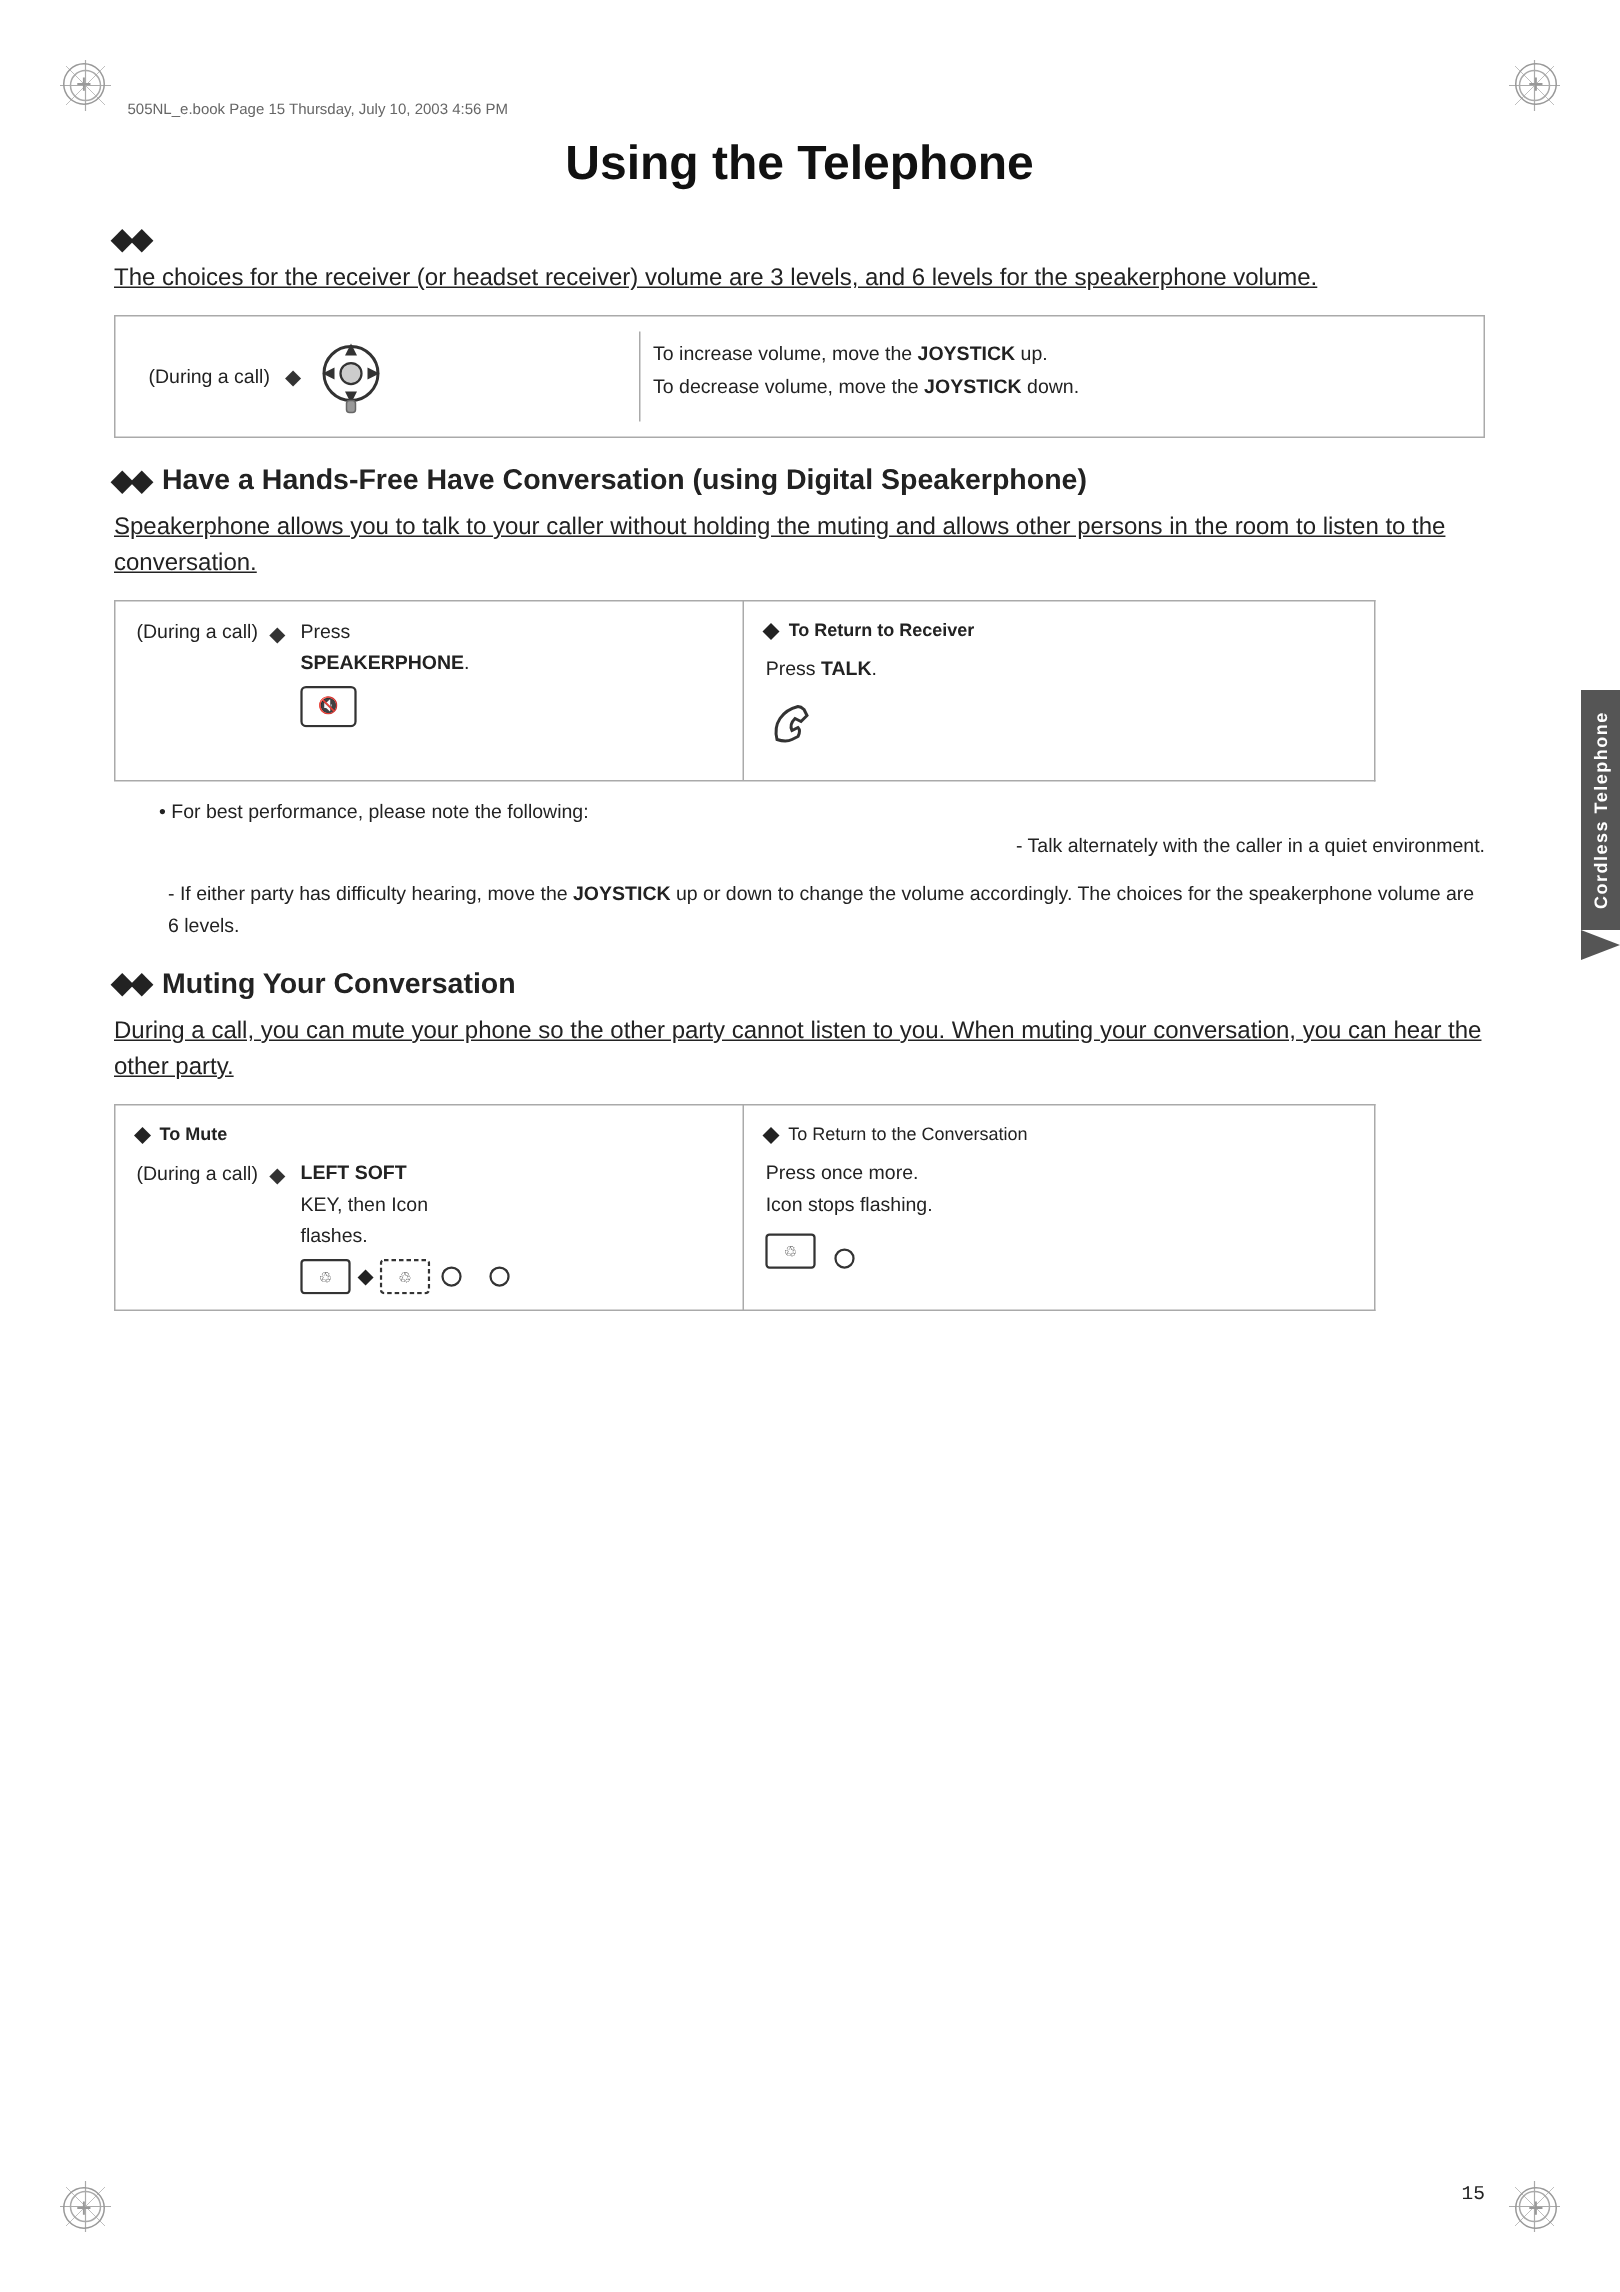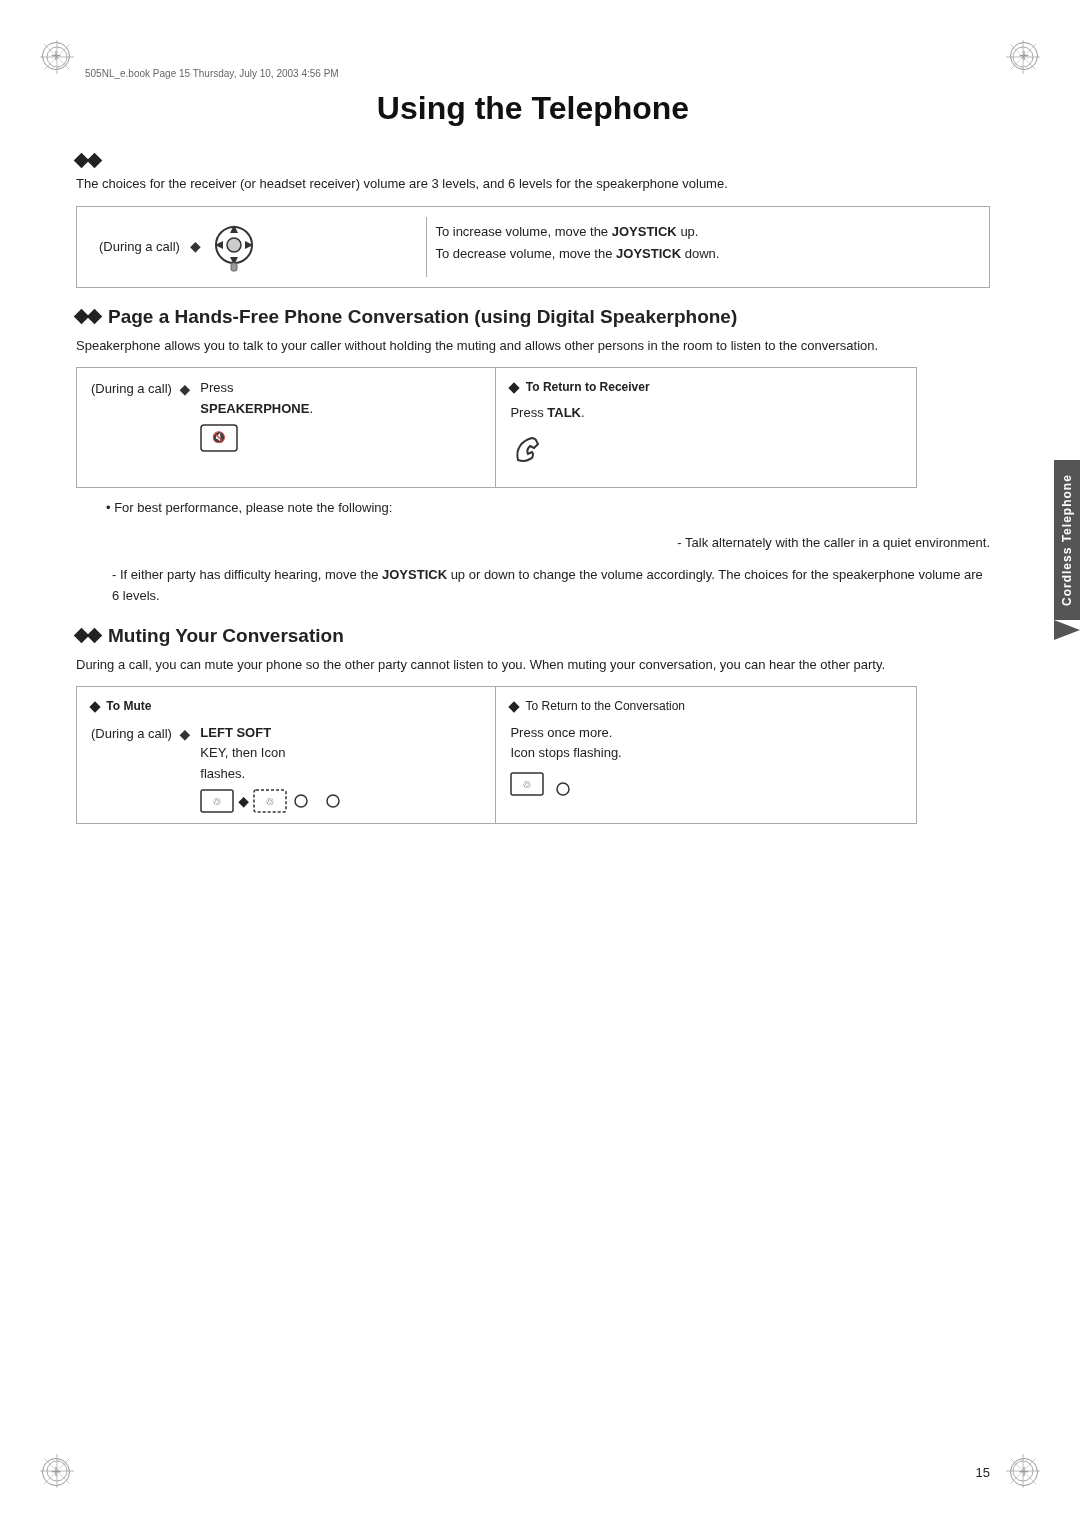--- a/index.html
+++ b/index.html
@@ -49,24 +49,25 @@
       position: absolute;
       top: 68px;
       left: 85px;
       font-size: 10px;
       color: #666;
     }
 
     
     .page-number {
       position: absolute;
-      bottom: 48px;
+      bottom: 58px;
       right: 90px;
       font-size: 13px;
       color: #222;
+      font-family: Liberation Mono, monospace;
     }
 
     
     .side-tab {
       position: absolute;
       right: 0;
       top: 460px;
       width: 26px;
       background: #555;
       color: #fff;
@@ -125,23 +126,24 @@
       margin-right: 4px;
     }
     .diamond {
       width: 11px; height: 11px;
       background: #222;
       transform: rotate(45deg);
       display: inline-block;
     }
 
     .section-desc {
-      font-size: 13px;
+      font-size: 16px;
       margin-bottom: 12px;
       line-height: 1.5;
+      text-decoration: underline;
     }
 
     
     .instruction-box {
       border: 1px solid #aaa;
       padding: 10px 14px;
       margin-bottom: 18px;
     }
 
     .instruction-table {
@@ -301,21 +303,21 @@
         </table>
     </div>
   </div>
 
   <div class="section-sep">
     <div class="section-header">
       <span class="diamonds">
         <span class="diamond"></span>
         <span class="diamond"></span>
       </span>
-      <span>Page a Hands-Free Phone Conversation (using Digital Speakerphone)</span>
+      <span>Have a Hands-Free Have Conversation (using Digital Speakerphone)</span>
     </div>
     <p class="section-desc">Speakerphone allows you to talk to your caller without holding the muting and allows other persons in the room to listen to the conversation.</p>
 
     <div style="display:flex; margin-bottom:10px;">
       <div style="flex:0 0 46%; border:1px solid #aaa; padding:10px 14px; font-size:13px; line-height:1.6;">
         <div style="display:flex; align-items:flex-start; gap:6px;">
           <div>
             <span>(During a call)</span>
             <span class="arrow-right">◆</span>
           </div>
@@ -341,21 +343,21 @@
           
           <svg width="40" height="40" viewBox="0 0 40 40" style="margin-top:6px;">
             <path d="M8,30 Q6,22 10,16 Q14,10 22,8 Q24,8 26,10 L28,14 Q26,16 24,18 L20,16 Q16,20 18,24 L22,22 Q24,24 22,28 L18,30 Q14,32 8,30 Z" fill="none" stroke="#333" stroke-width="2"></path>
           </svg>
         </div>
       </div>
     </div>
 
     <div class="bullet-list">
       <ul style="list-style:none; padding-left:0;">
-        <li style="padding-left:10px; margin-bottom:14px;">• <span>For best performance, please note the following:</span></li>
+        <li style="padding-left:10px; margin-bottom:2px;">• <span>For best performance, please note the following:</span></li>
         <li style="padding-left:16px; margin-bottom:12px;text-align:right;">- <span>Talk alternately with the caller in a quiet environment.</span></li>
         <li style="padding-left:16px;">- If either party has difficulty hearing, move the <b>JOYSTICK</b> up or down to change the volume accordingly. The choices for the speakerphone volume are 6 levels.</li>
       </ul>
     </div>
   </div>
 
   <div class="section-sep">
     <div class="section-header">
       <span class="diamonds">
         <span class="diamond"></span>

